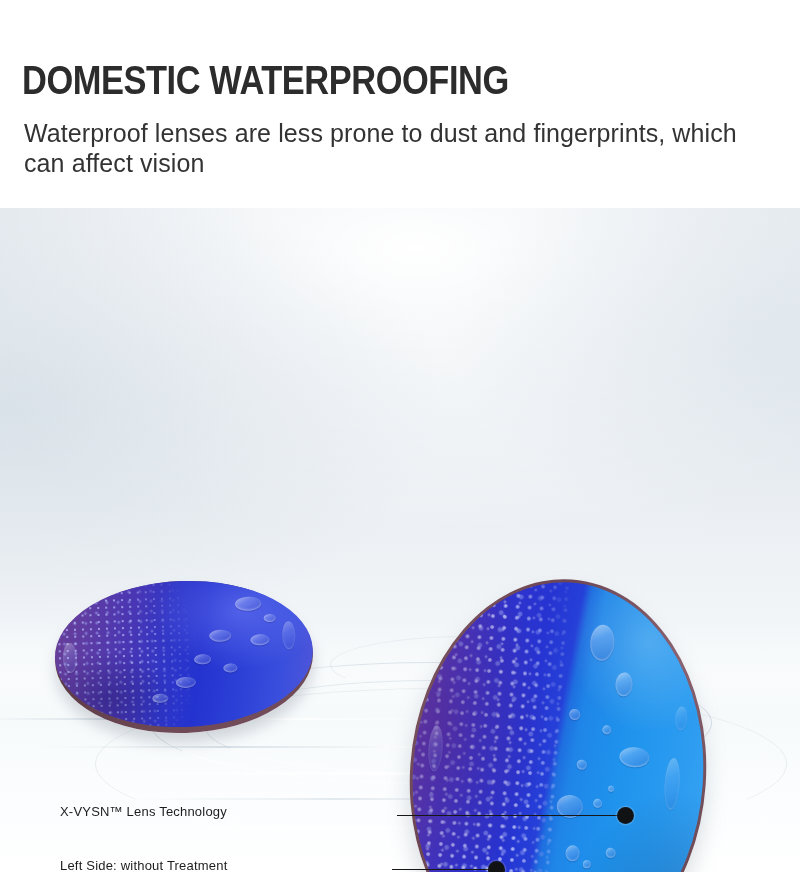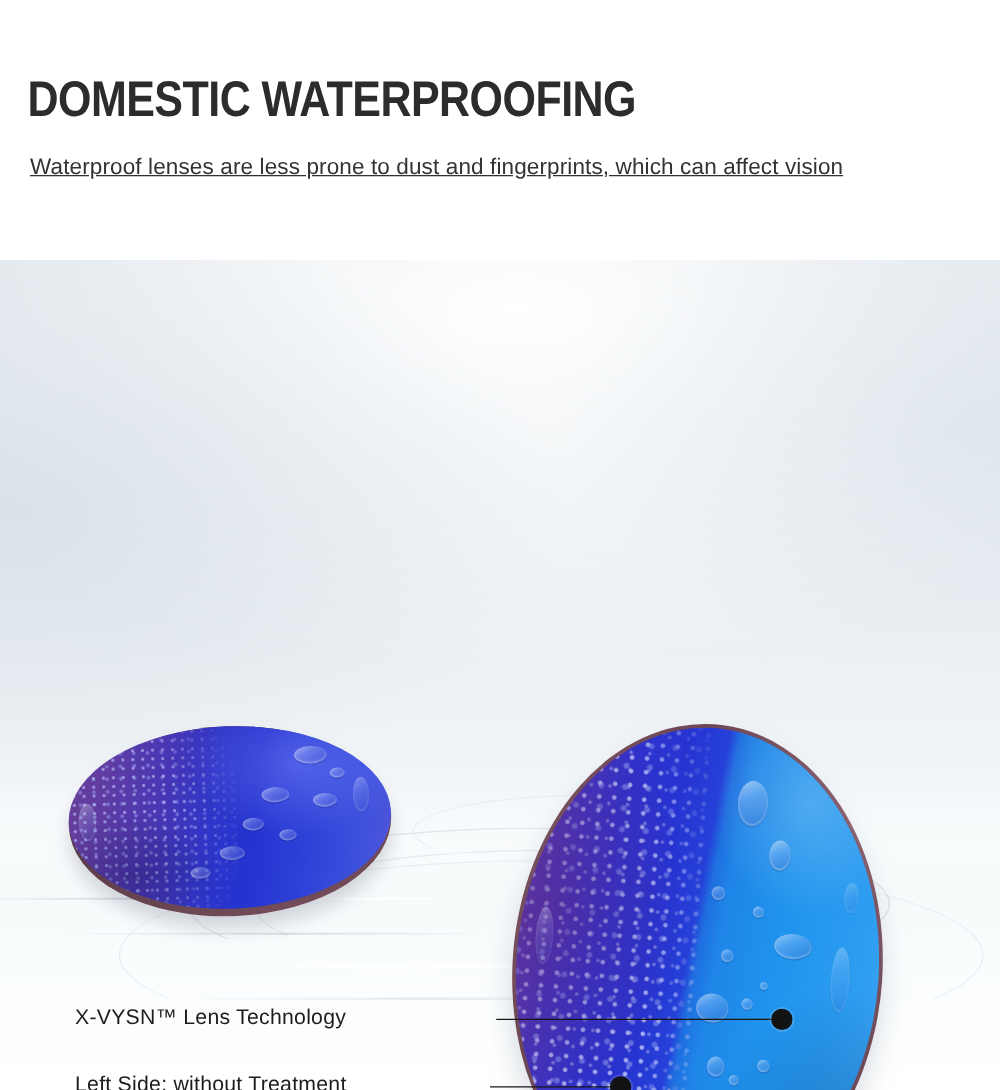--- a/index.html
+++ b/index.html
@@ -23,27 +23,26 @@
     font-size:40px;
     line-height:44px;
     letter-spacing:-0.5px;
     color:#2c2c2c;
     transform:scaleX(0.86);
     transform-origin:left center;
     white-space:nowrap;
   }
   .subtitle{
     margin:16px 0 0 2px;
-    font-size:18px;
+    font-size:25px;
     line-height:30px;
     font-weight:400;
     color:#333333;
     letter-spacing:0.1px;
     max-width:745px;
-    text-decoration:underline;
   }
 
   
   .stage{
     position:absolute;left:0;top:208px;width:800px;height:664px;
     overflow:hidden;
     background:
       radial-gradient(120% 70% at 52% 6%, #ffffff 0%, rgba(255,255,255,0) 62%),
       linear-gradient(180deg,#dde4ea 0%, #e3e9ee 18%, #e9eef2 38%, #eef2f5 54%, #f4f7f9 66%, #fafcfd 76%, #ffffff 100%);
   }
@@ -168,21 +167,21 @@
   }
   
   .drop{
     position:absolute;border-radius:50%;
     background:linear-gradient(150deg, rgba(255,255,255,0.55) 0%, rgba(180,200,250,0.30) 38%, rgba(40,60,170,0.22) 100%);
     box-shadow:inset 0 -1px 2px rgba(255,255,255,0.40), 0 1px 1px rgba(10,20,80,0.20);
   }
   .drop.sheet{border-radius:50% / 50%;}
 
   
-  .callout{position:absolute;font-size:17px;color:#1d1d1d;letter-spacing:.2px;white-space:nowrap;font-weight:400;}
+  .callout{position:absolute;font-size:13px;color:#1d1d1d;letter-spacing:.2px;white-space:nowrap;font-weight:400;}
   .c1{left:60px;top:596px;}
   .c2{left:60px;top:650px;}
   .leader{position:absolute;height:0;border-top:1.3px solid #171717;}
   .l1{left:397px;top:607px;width:222px;}
   .l2{left:392px;top:661px;width:100px;}
   .dot{
     position:absolute;width:17px;height:17px;border-radius:50%;
     background:#111214;border:2px solid rgba(20,22,26,0.55);
     box-shadow:0 0 0 1.5px rgba(255,255,255,0.15);
     box-sizing:border-box;

